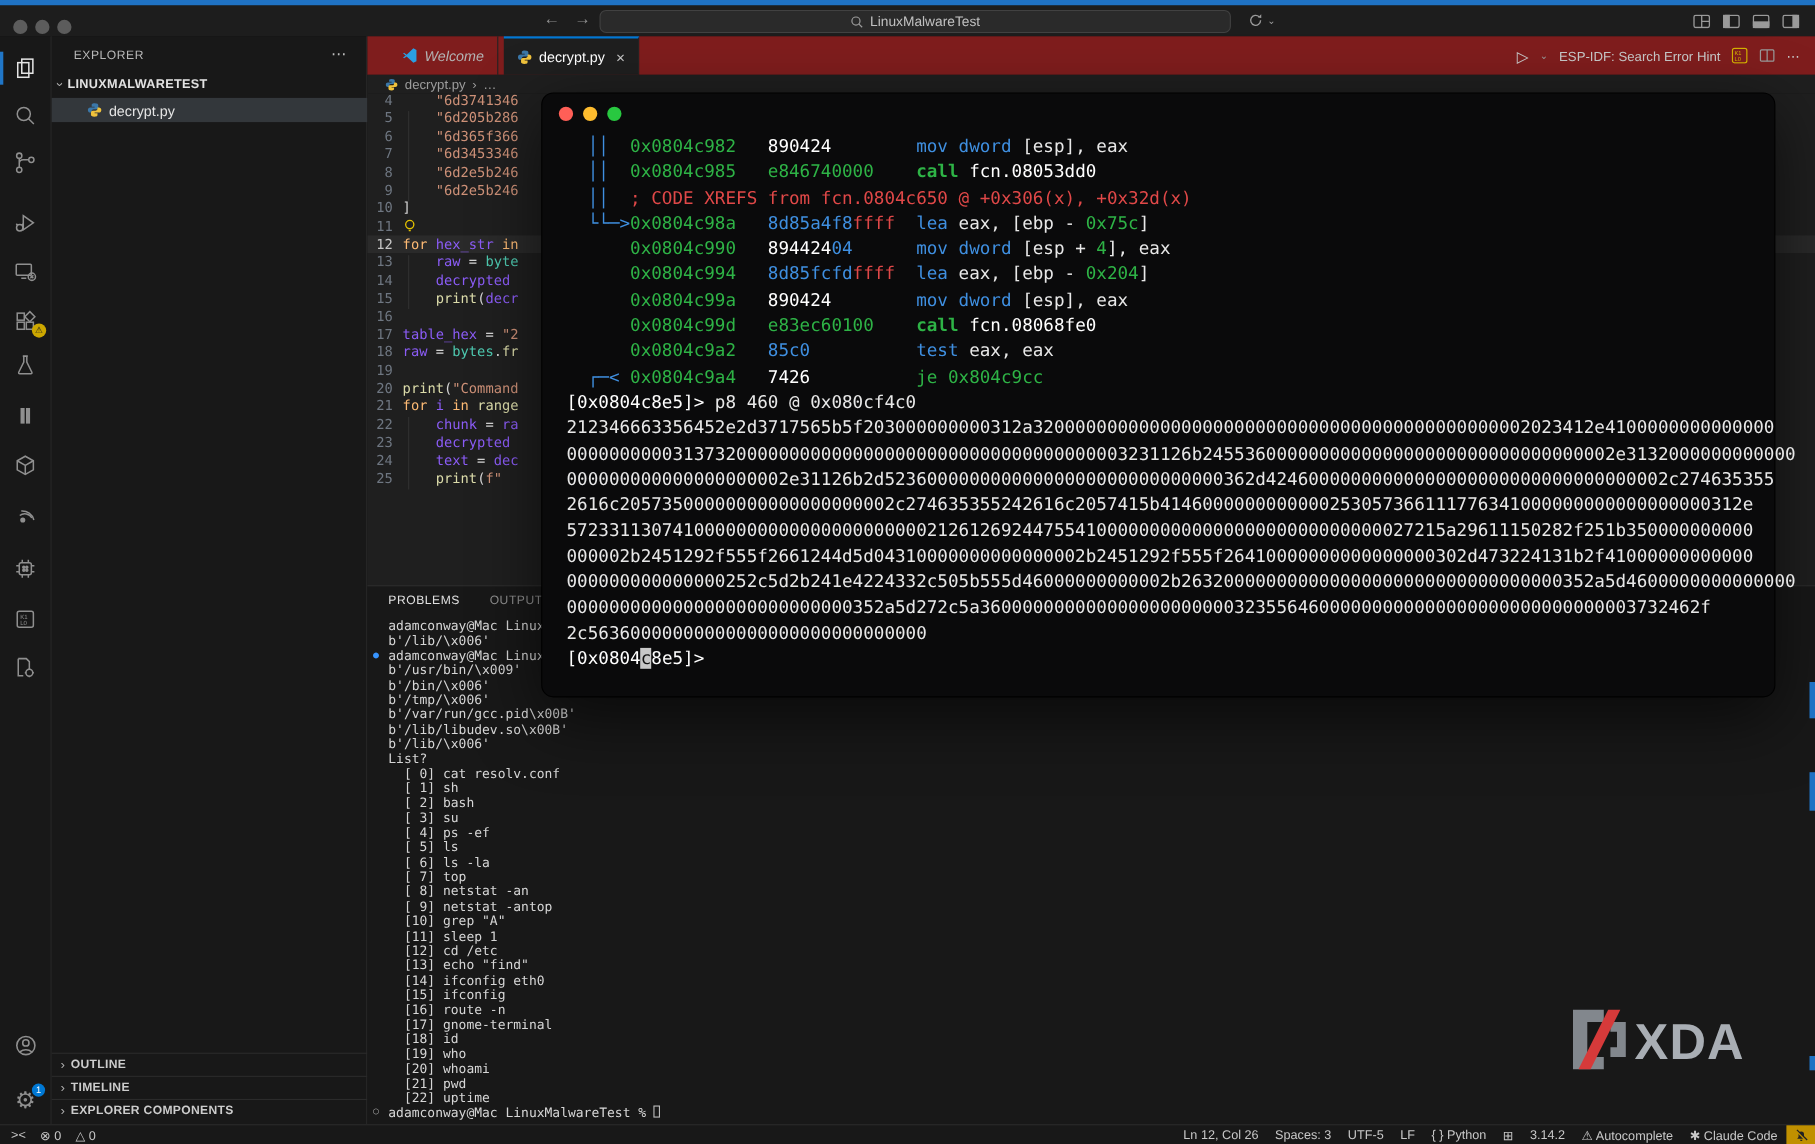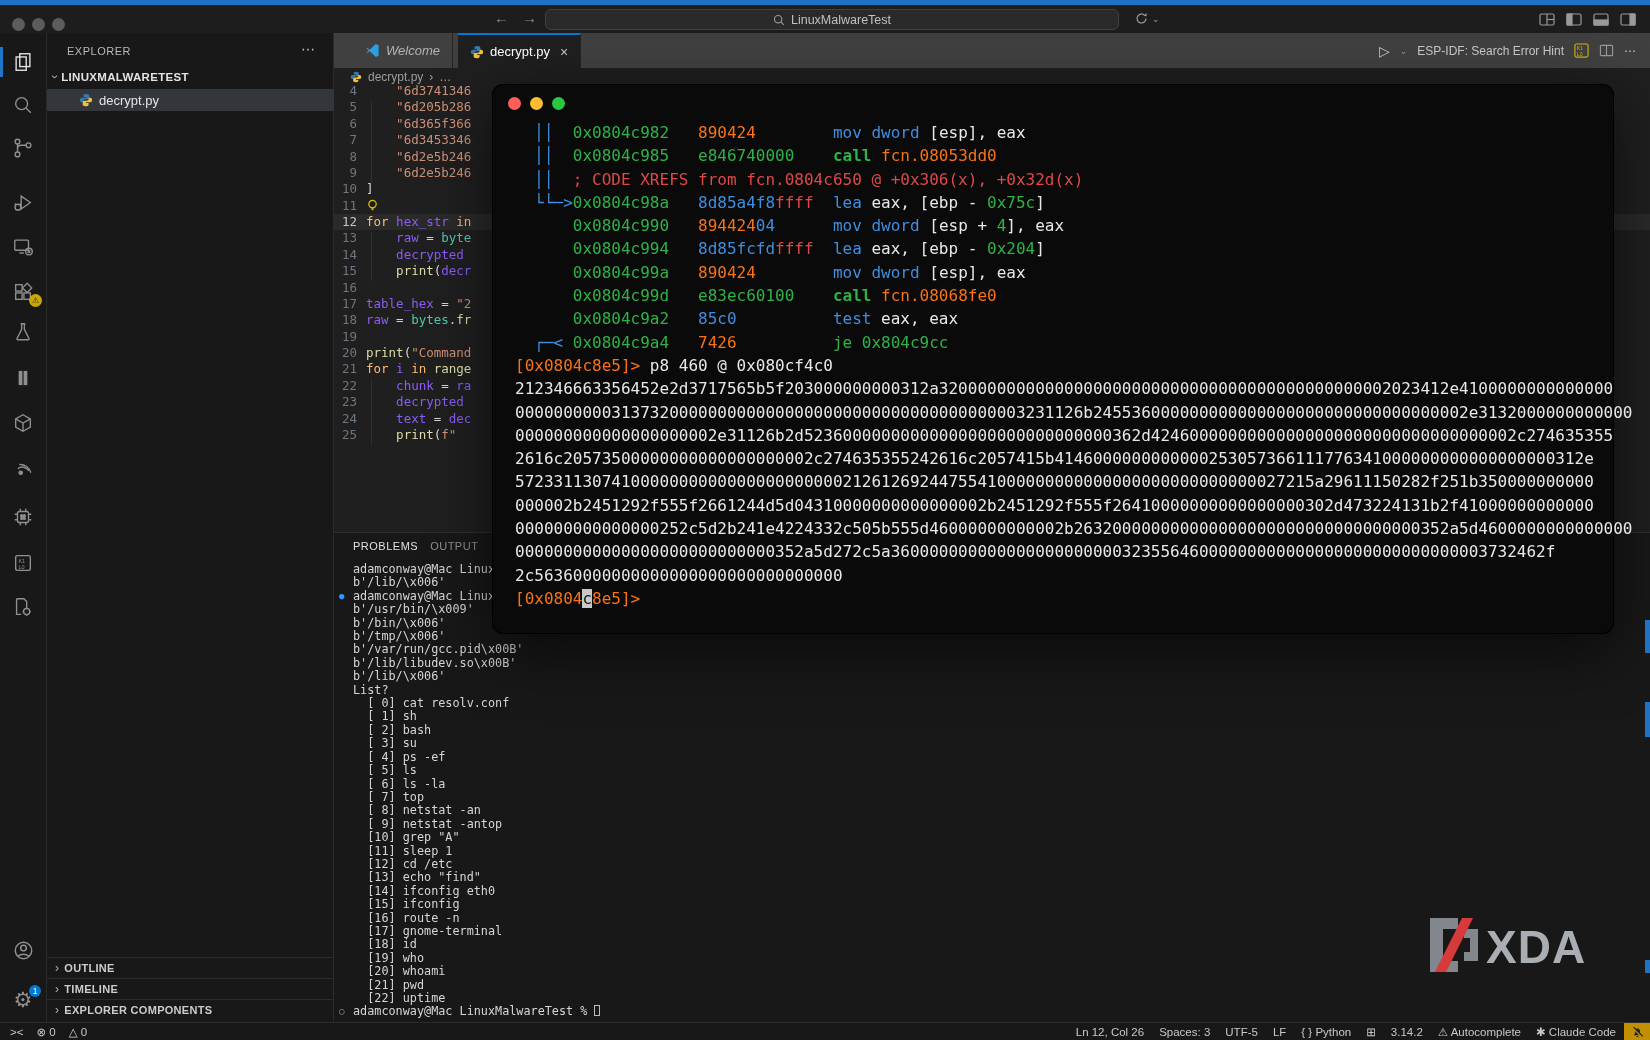--- a/index.html
+++ b/index.html
@@ -42,21 +42,21 @@
                 color:#e2e2e2; font-size:11.5px; font-weight:bold; letter-spacing:.3px; }
   #file-row { position:absolute; left:0; top:56px; width:287px; height:22px; background:#33373b;
               display:flex; align-items:center; gap:6px; padding-left:32px; color:#e4e4e4; font-size:13px; }
   .side-section { position:absolute; left:0; width:287px; height:21px; border-top:1px solid #2b2b2b;
                   display:flex; align-items:center; gap:5px; padding-left:8px;
                   font-size:11px; font-weight:bold; color:#cccccc; letter-spacing:.3px; }
   .chev { color:#b0b0b0; font-size:12px; font-weight:normal; }
   .chev-down { display:inline-block; transform:rotate(90deg); }
 
   
-  #tabbar { left:334px; top:33px; width:1316px; height:35px; background:#404040; }
+  #tabbar { left:334px; top:33px; width:1316px; height:35px; background:#7f1d1d; }
   .tab { position:absolute; top:0; height:35px; display:flex; align-items:center; gap:6px; padding:0 12px;
          font-size:13px; border-right:1px solid #242424; }
   #tab-welcome { left:19px; color:#b3b3b3; font-style:italic; }
   #tab-decrypt { left:124px; background:#1f1f1f; color:#ffffff; border-top:2px solid #0078d4; }
   #tab-close { color:#c5c5c5; font-size:14px; margin-left:4px; }
   #editor-actions { position:absolute; right:14px; top:0; height:35px; display:flex; align-items:center; gap:10px;
                     color:#c8c8c8; font-size:12px; }
   .play-glyph { font-size:14px; color:#c8c8c8; }
   .mini-chev { font-size:9px; color:#9a9a9a; }
   #editor-actions svg { stroke:#9a9a9a; fill:none; stroke-width:1.2; }
@@ -73,21 +73,21 @@
   .code-line.cur { background:rgba(255,255,255,.05); }
   .ln { display:inline-block; width:23px; text-align:right; margin-right:9px; color:#6e7681; }
   .code-line.cur .ln { color:#c6c6c6; }
   .tok-k{color:#fdba74}.tok-v{color:#8b5cf6}.tok-s{color:#ce9178}.tok-f{color:#dcdcaa}
   .tok-t{color:#4ec9b0}.tok-p{color:#d4d4d4}
   .guide { position:absolute; width:1px; background:rgba(255,255,255,.08); left:37px; }
   #bulb { position:absolute; left:32px; top:114px; }
 
   
   #panel { left:334px; top:532px; width:1316px; height:490px; background:#181818; border-top:1px solid #2f2f2f; }
-  #panel-tabs { position:absolute; left:19px; top:7px; display:flex; gap:12px; font-size:11px; letter-spacing:.5px; }
+  #panel-tabs { position:absolute; left:19px; top:7px; display:flex; gap:27px; font-size:11px; letter-spacing:.5px; }
   #panel-lines { position:absolute; left:19px; top:30px; font-family:"DejaVu Sans Mono", monospace;
                  font-size:11.8px; line-height:13.42px; color:#d6d6d6; white-space:pre; }
   .panel-line { position:relative; height:13.42px; }
   .p-marker { position:absolute; left:-14px; top:0; font-size:9px; }
   .p-dot { color:#3794ff; } .p-circle { color:#9a9a9a; }
   .cursor-box { display:inline-block; width:6px; height:11px; border:1px solid #bdbdbd; vertical-align:-1px; }
 
   
   #statusbar { left:0; top:1022px; width:1650px; height:18px; background:#181818; border-top:1px solid #2b2b2b;
                color:#c8c8c8; font-size:11.5px; }
@@ -97,21 +97,21 @@
   #dnd-box { position:absolute; right:0; top:0; width:26px; height:18px; background:#c09000;
              display:flex; align-items:center; justify-content:center; }
 
   
   #terminal { left:493px; top:85px; width:1120px; height:548px; background:#0a0a0b; border-radius:10px;
               box-shadow:0 18px 60px rgba(0,0,0,.6), 0 0 0 1px #000; z-index:40; }
   .term-tl { position:absolute; top:12px; width:13px; height:13px; border-radius:50%; }
   #term-title { position:absolute; top:8px; left:0; width:100%; text-align:center; color:#d6d6d6; font-size:12.5px; }
   #term-lines { position:absolute; left:22px; top:36px; width:1090px; font-family:"DejaVu Sans Mono", monospace;
                 font-size:16px; line-height:23.3px; color:#e8e8e8; white-space:pre; }
-  .c-g{color:#2eb346}.c-y{color:#f97316}.c-b{color:#3f8fe0}.c-r{color:#e04848}
+  .c-g{color:#2eb346}.c-y{color:#ffffff}.c-b{color:#3f8fe0}.c-r{color:#e04848}
   .c-gb{color:#2eb346;font-weight:bold}
   .c-cur{background:#c8c8c8;color:#111}
 
   
   #xda { left:1428px; top:916px; z-index:10; }
   .sliver { width:5px; background:#1f72c4; left:1645px; z-index:60; }
 </style>
 </head>
 <body>
 

